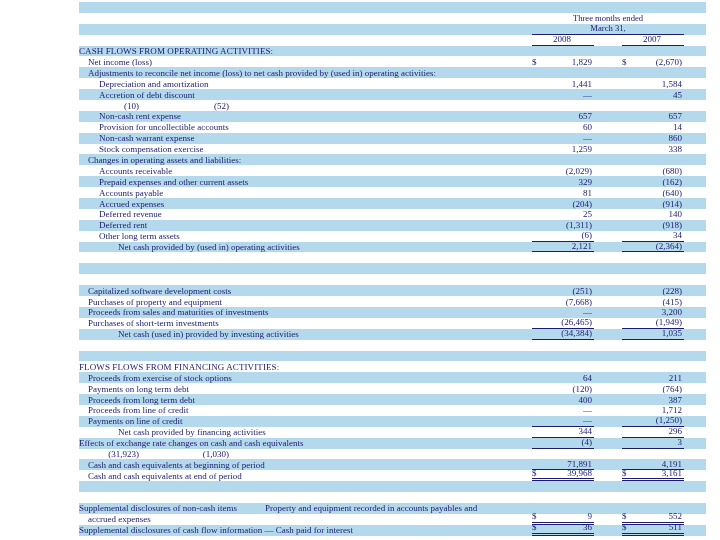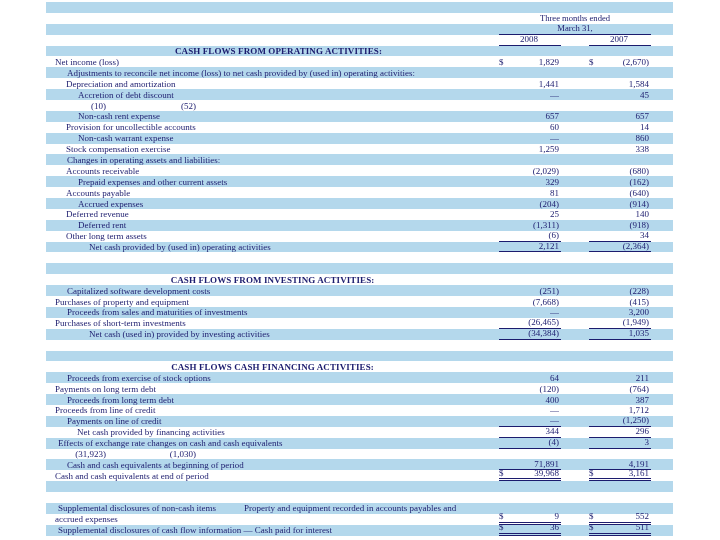--- a/index.html
+++ b/index.html
@@ -1,27 +1,27 @@
 <!DOCTYPE html>
 <html style="--hl: #b4d8ec; --ink: #1c1c6e;"><head>
 <meta charset="utf-8">
 <title>Document</title>
 <style>
   :root { --hl:#b4d8ec; --ink:#1c1c6e; }
   * { box-sizing:border-box; }
   html,body { margin:0; padding:0; width:720px; height:540px; background:#ffffff; overflow:hidden; }
   body { font-family:"Liberation Serif", serif; color:var(--ink); }
-  #doc { position:absolute; left:46px; top:2px; width:627px; }
+  #doc { position:absolute; left:79px; top:2px; width:627px; }
   .row { display:flex; align-items:flex-end; height:10.9px; font-size:9px; line-height:10.4px; white-space:nowrap; }
-  .row.hl { background:var(--hl);padding-left:12px; }
+  .row.hl { background:var(--hl); }
   .label { flex:1 1 auto; overflow:hidden; }
-  .section { font-weight:bold; letter-spacing:0.1px;text-align:center; }
+  .section { font-weight:normal; letter-spacing:0.1px; }
   .ind1 { padding-left:9px; }
   .ind2 { padding-left:20px; }
-  .ind3 { padding-left:31px; }
+  .ind3 { padding-left:31px;margin-left:8px; }
   .label2 { margin-left:28px;margin-top:26px; }
   .vals { display:flex; align-items:flex-end; }
   .center { display:block; width:152px; text-align:center; font-size:8.6px; }
   .span-u { border-bottom:1px solid var(--ink); }
   .v { width:62px; height:10.9px; display:flex; align-items:flex-end; padding-right:2px; }
   .v .num { margin-left:auto; }
   .v.year { justify-content:center; border-bottom:1px solid var(--ink);margin-top:14px; }
   .gap { width:28px; height:10.9px; }
   .endpad { width:22px; height:10.9px; }
   .u { border-bottom:1px solid var(--ink); }
@@ -295,21 +295,20 @@
         <div class="gap"></div>
         <div class="v u">
           <span class="num">(2,364)</span>
         </div>
       </div>
       <div class="endpad"></div>
     </div>
     <div class="row"></div>
     <div class="row hl"></div>
     <div class="row">
-      <div class="label ind0 section"><span>CASH FLOWS FROM INVESTING ACTIVITIES:</span></div>
       <div class="vals">
         <div class="v">
           <span class="num"></span>
         </div>
         <div class="gap"></div>
         <div class="v">
           <span class="num"></span>
         </div>
       </div>
       <div class="endpad"></div>
@@ -375,21 +374,21 @@
         <div class="gap"></div>
         <div class="v u">
           <span class="num">1,035</span>
         </div>
       </div>
       <div class="endpad"></div>
     </div>
     <div class="row"></div>
     <div class="row hl"></div>
     <div class="row">
-      <div class="label ind0 section"><span>CASH FLOWS CASH FINANCING ACTIVITIES:</span></div>
+      <div class="label ind0 section"><span>FLOWS FLOWS FROM FINANCING ACTIVITIES:</span></div>
       <div class="vals">
         <div class="v">
           <span class="num"></span>
         </div>
         <div class="gap"></div>
         <div class="v">
           <span class="num"></span>
         </div>
       </div>
       <div class="endpad"></div>

